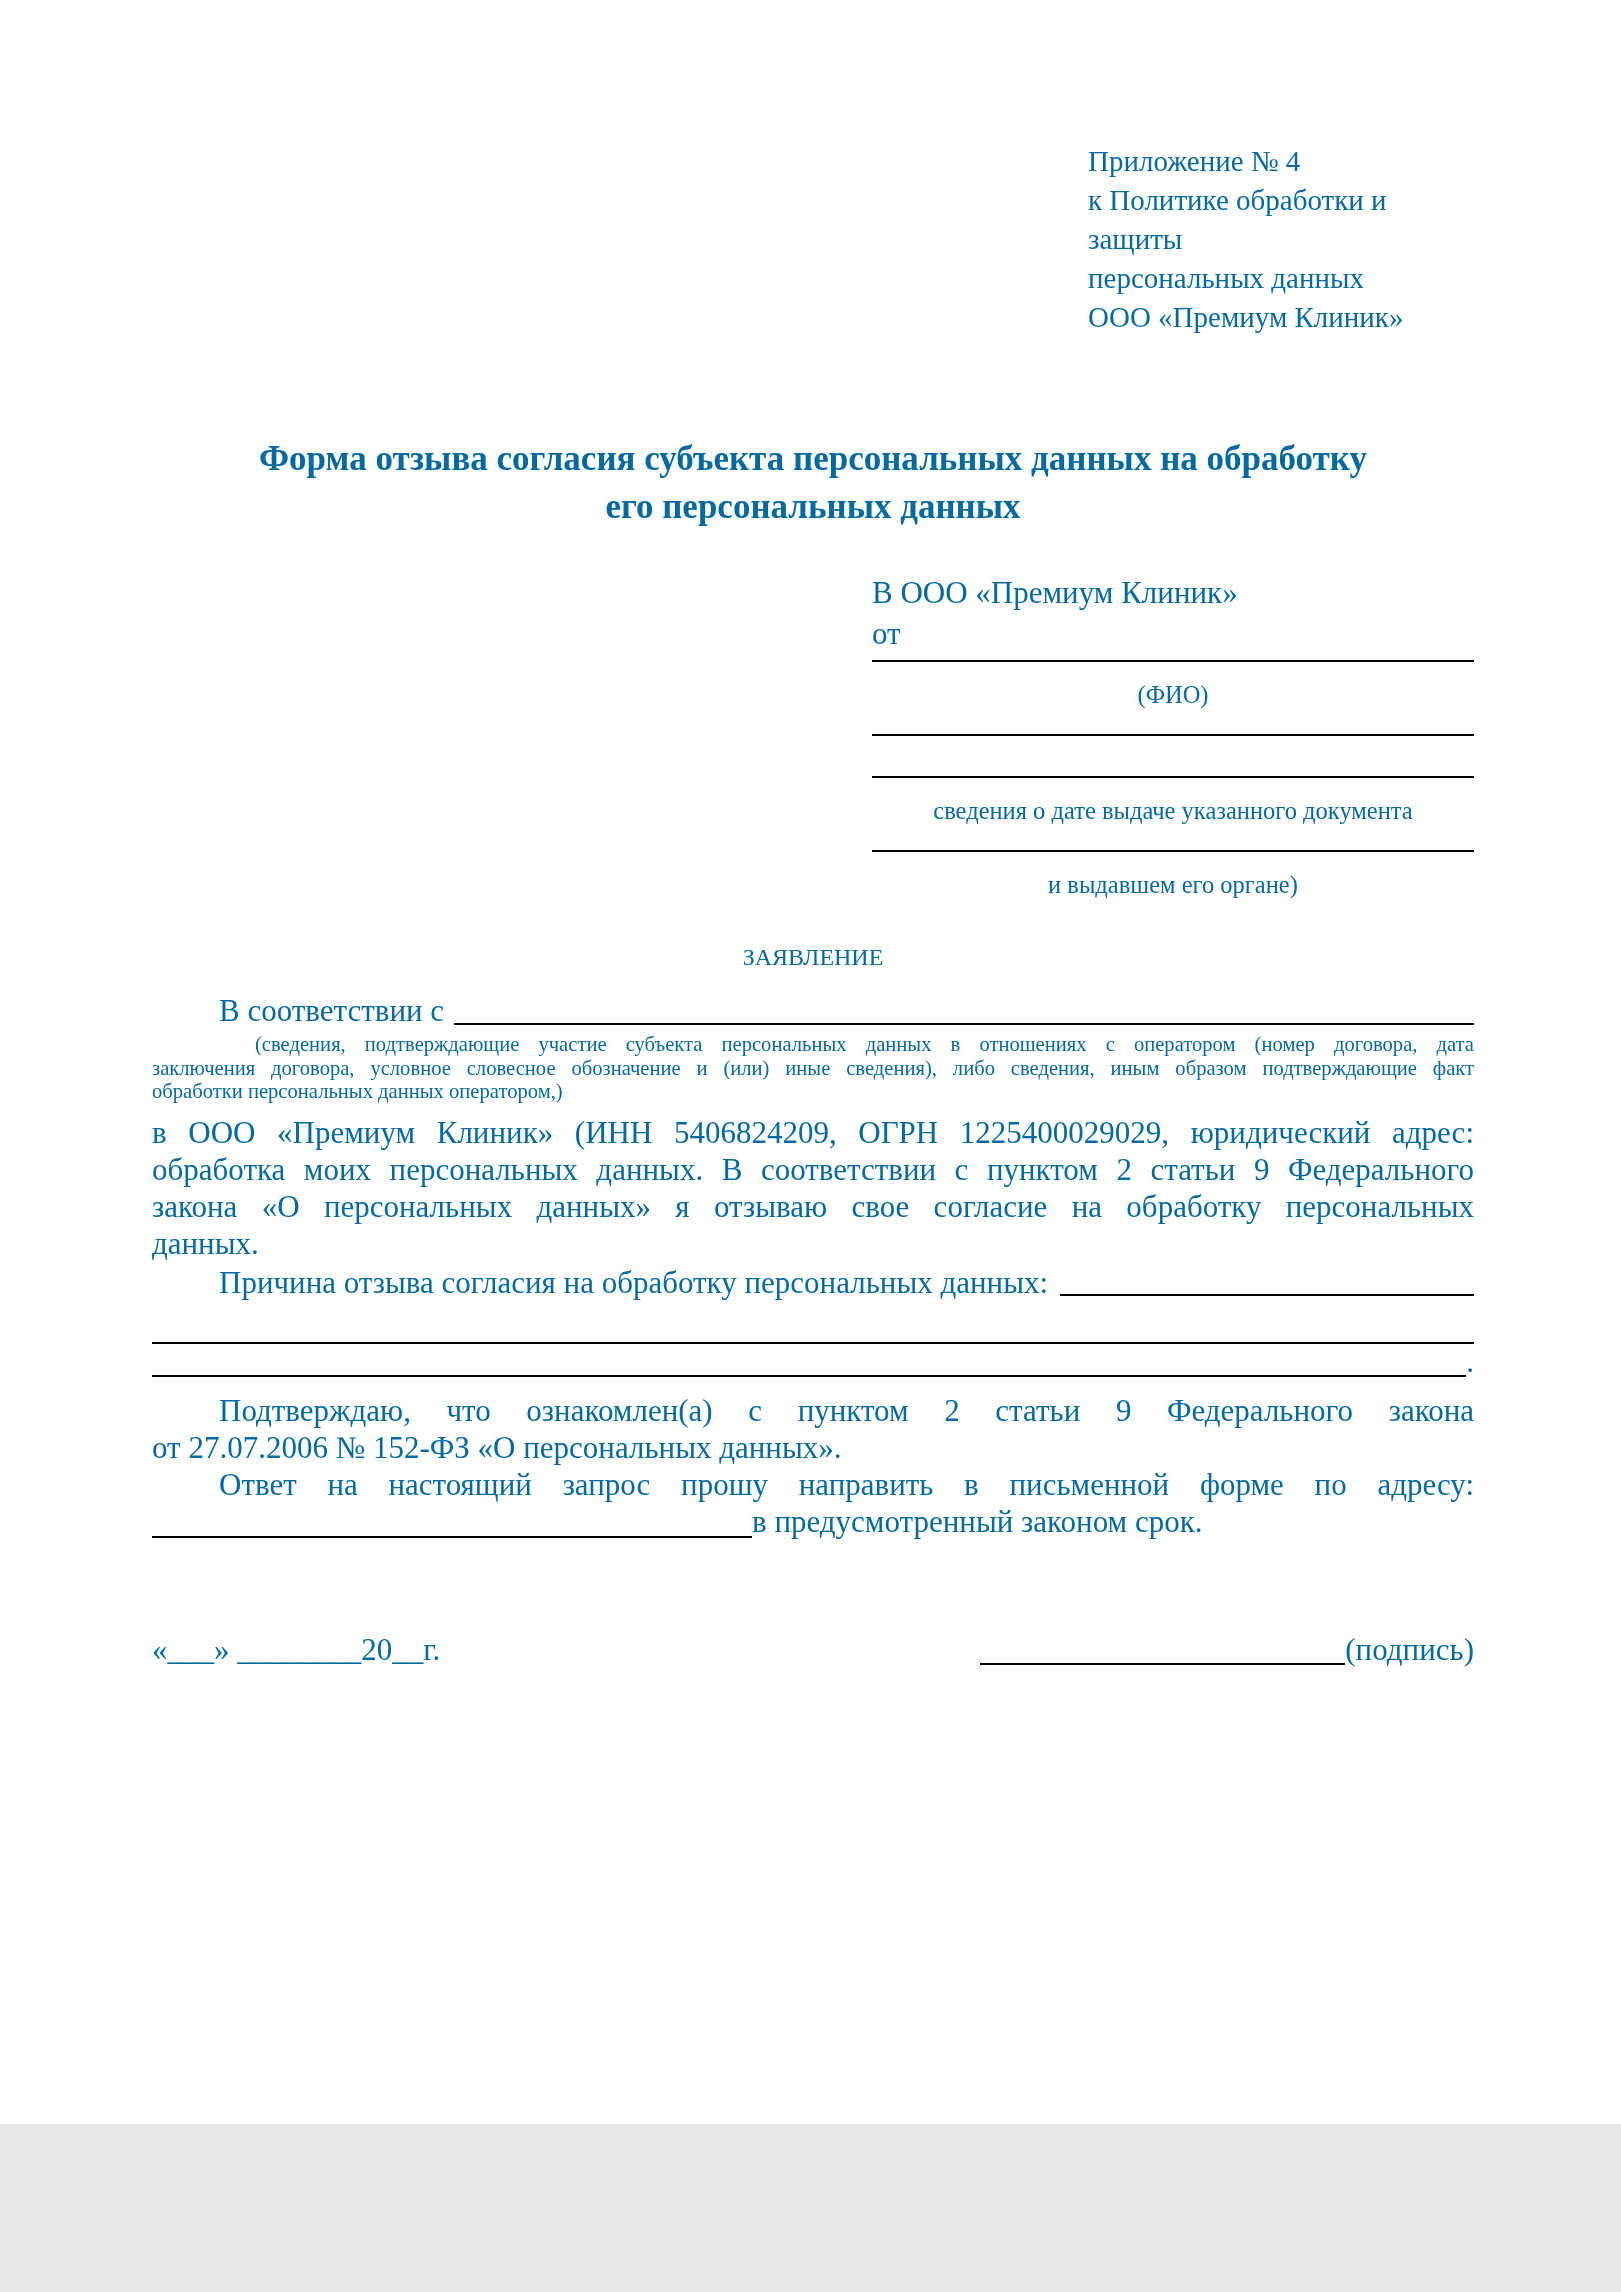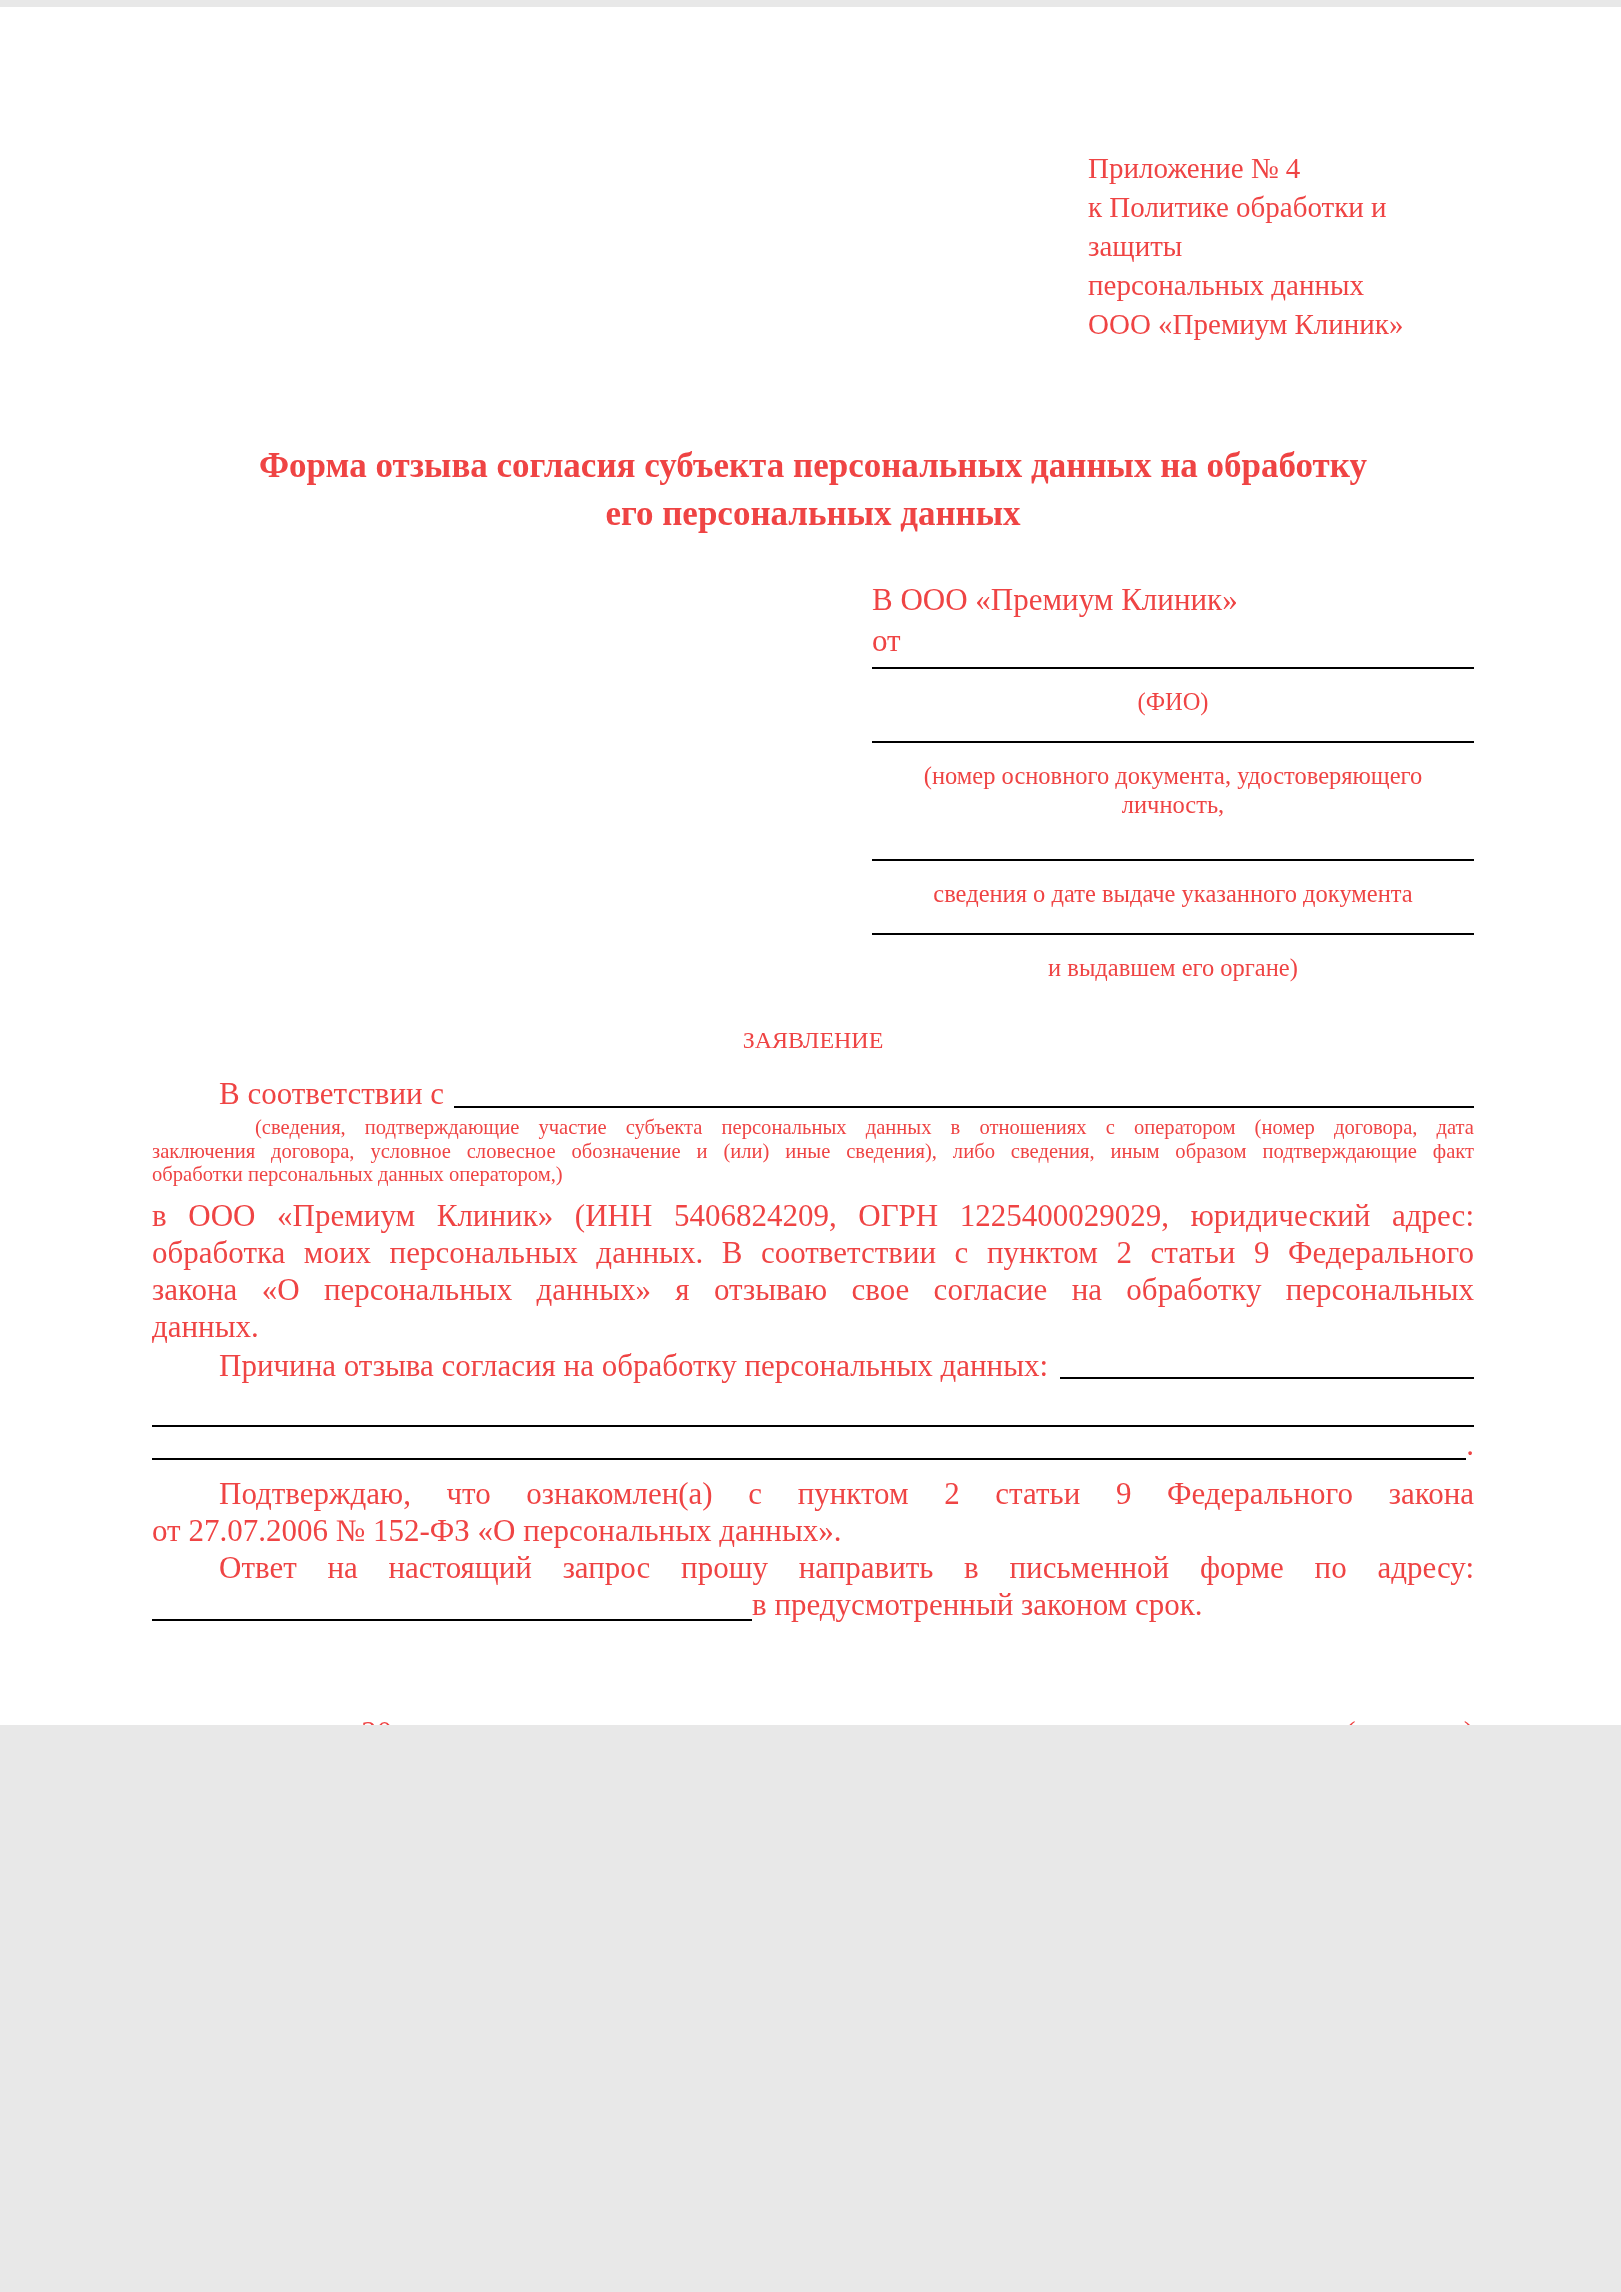--- a/index.html
+++ b/index.html
@@ -1,22 +1,22 @@
 <!DOCTYPE html>
 <html><head>
 <meta charset="utf-8">
 <style>
   html, body { margin: 0; padding: 0; background: #e8e8e8; }
   .page {
     position: relative;
     width: 1621px;
-    height: 1718px;
-    margin: 7px auto;
+    height: 2124px;
+    margin: 0 auto;
     background: #ffffff;
-    color: #ef4444;
+    color: #0369a1;
     font-family: "Liberation Serif", "DejaVu Serif", serif;
     box-sizing: border-box;
     padding: 142px 147px 0 152px;
     overflow: hidden;
   }
 
   
   .header-note {
     margin-left: 936px;
     font-size: 29px;
@@ -163,21 +163,20 @@
   </div>
 
   <div class="addressee">
     <div>В ООО «Премиум Клиник»</div>
     <div>от</div>
 
     <div class="field f1"></div>
     <div class="caption">(ФИО)</div>
 
     <div class="field f2"></div>
-    <div class="caption">(номер основного документа, удостоверяющего личность,</div>
 
     <div class="field f3"></div>
     <div class="caption">сведения о дате выдаче указанного документа</div>
 
     <div class="field f4"></div>
     <div class="caption">и выдавшем его органе)</div>
   </div>
 
   <div class="statement-heading">ЗАЯВЛЕНИЕ</div>
 

